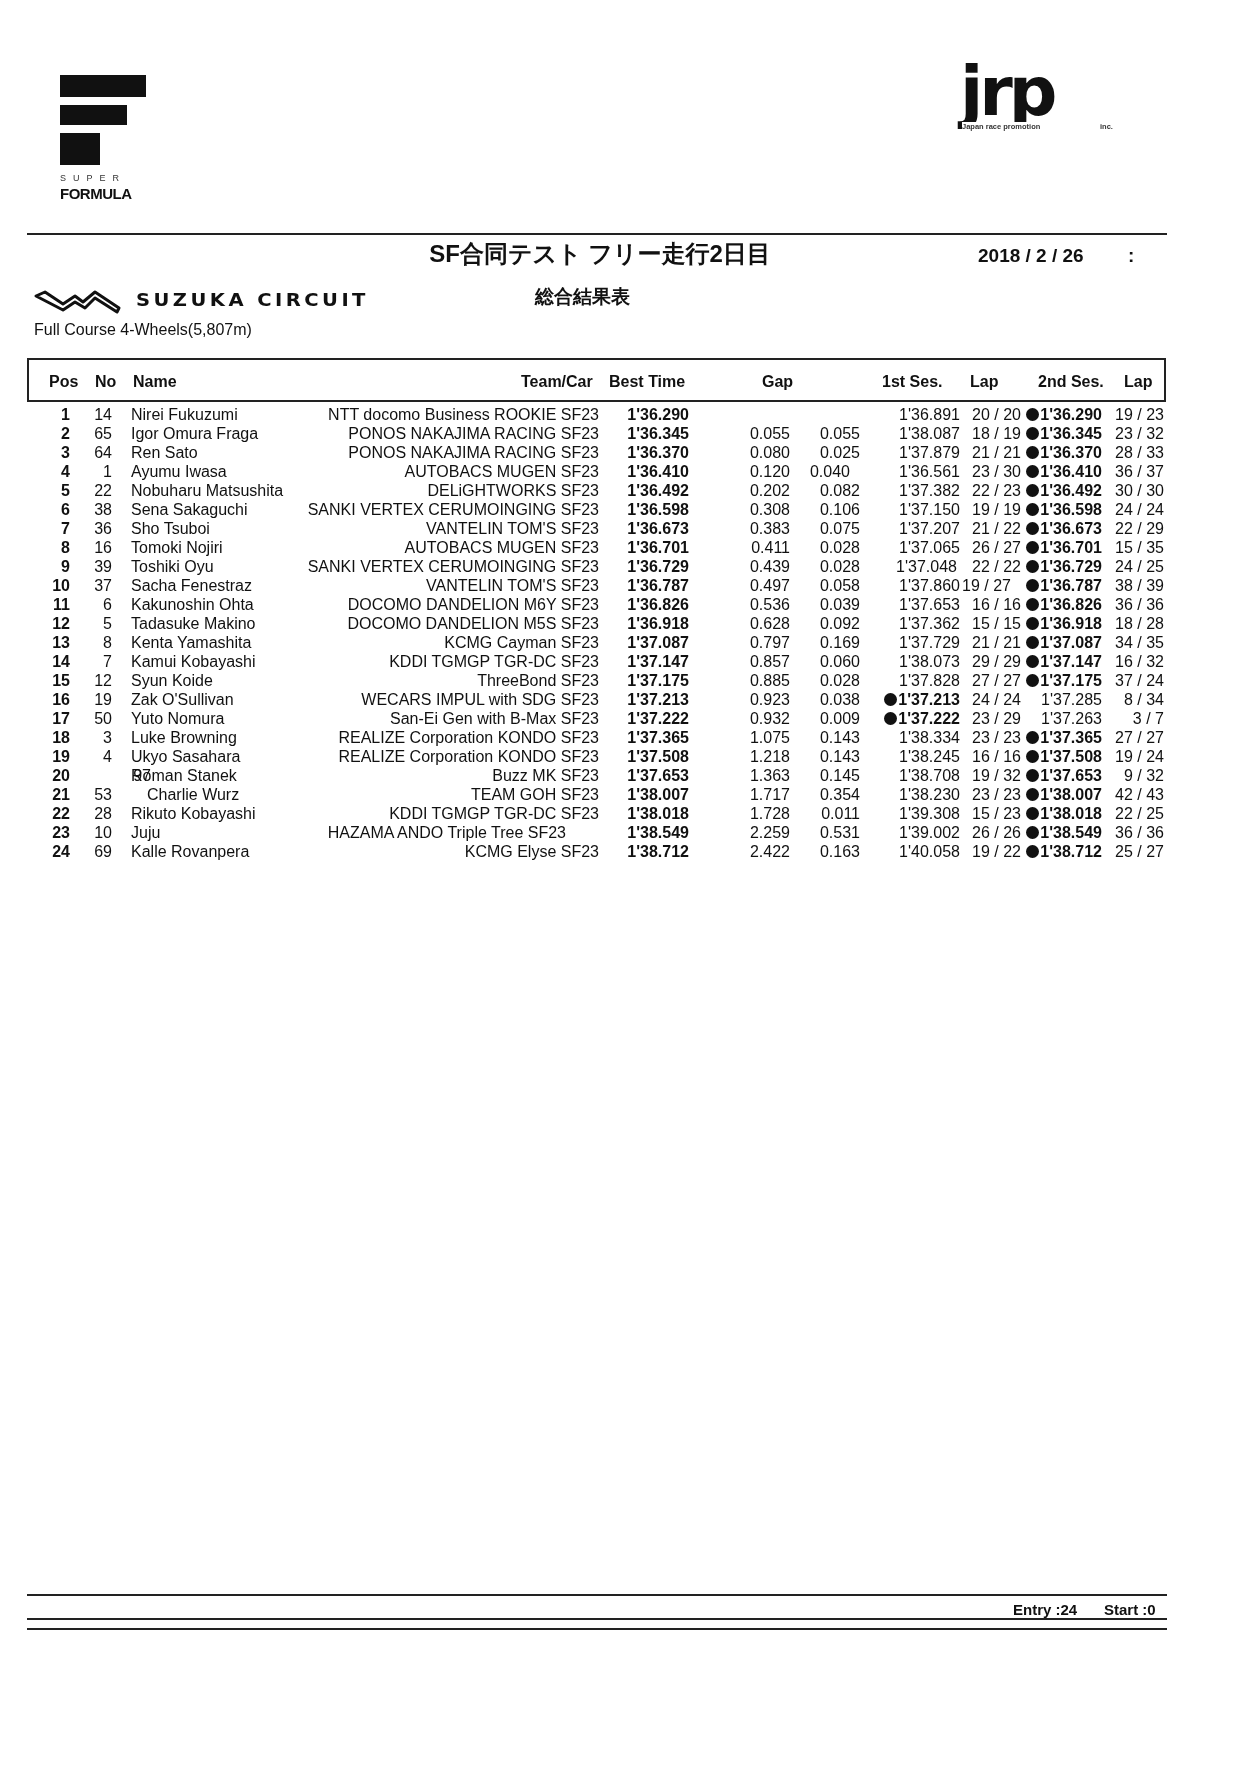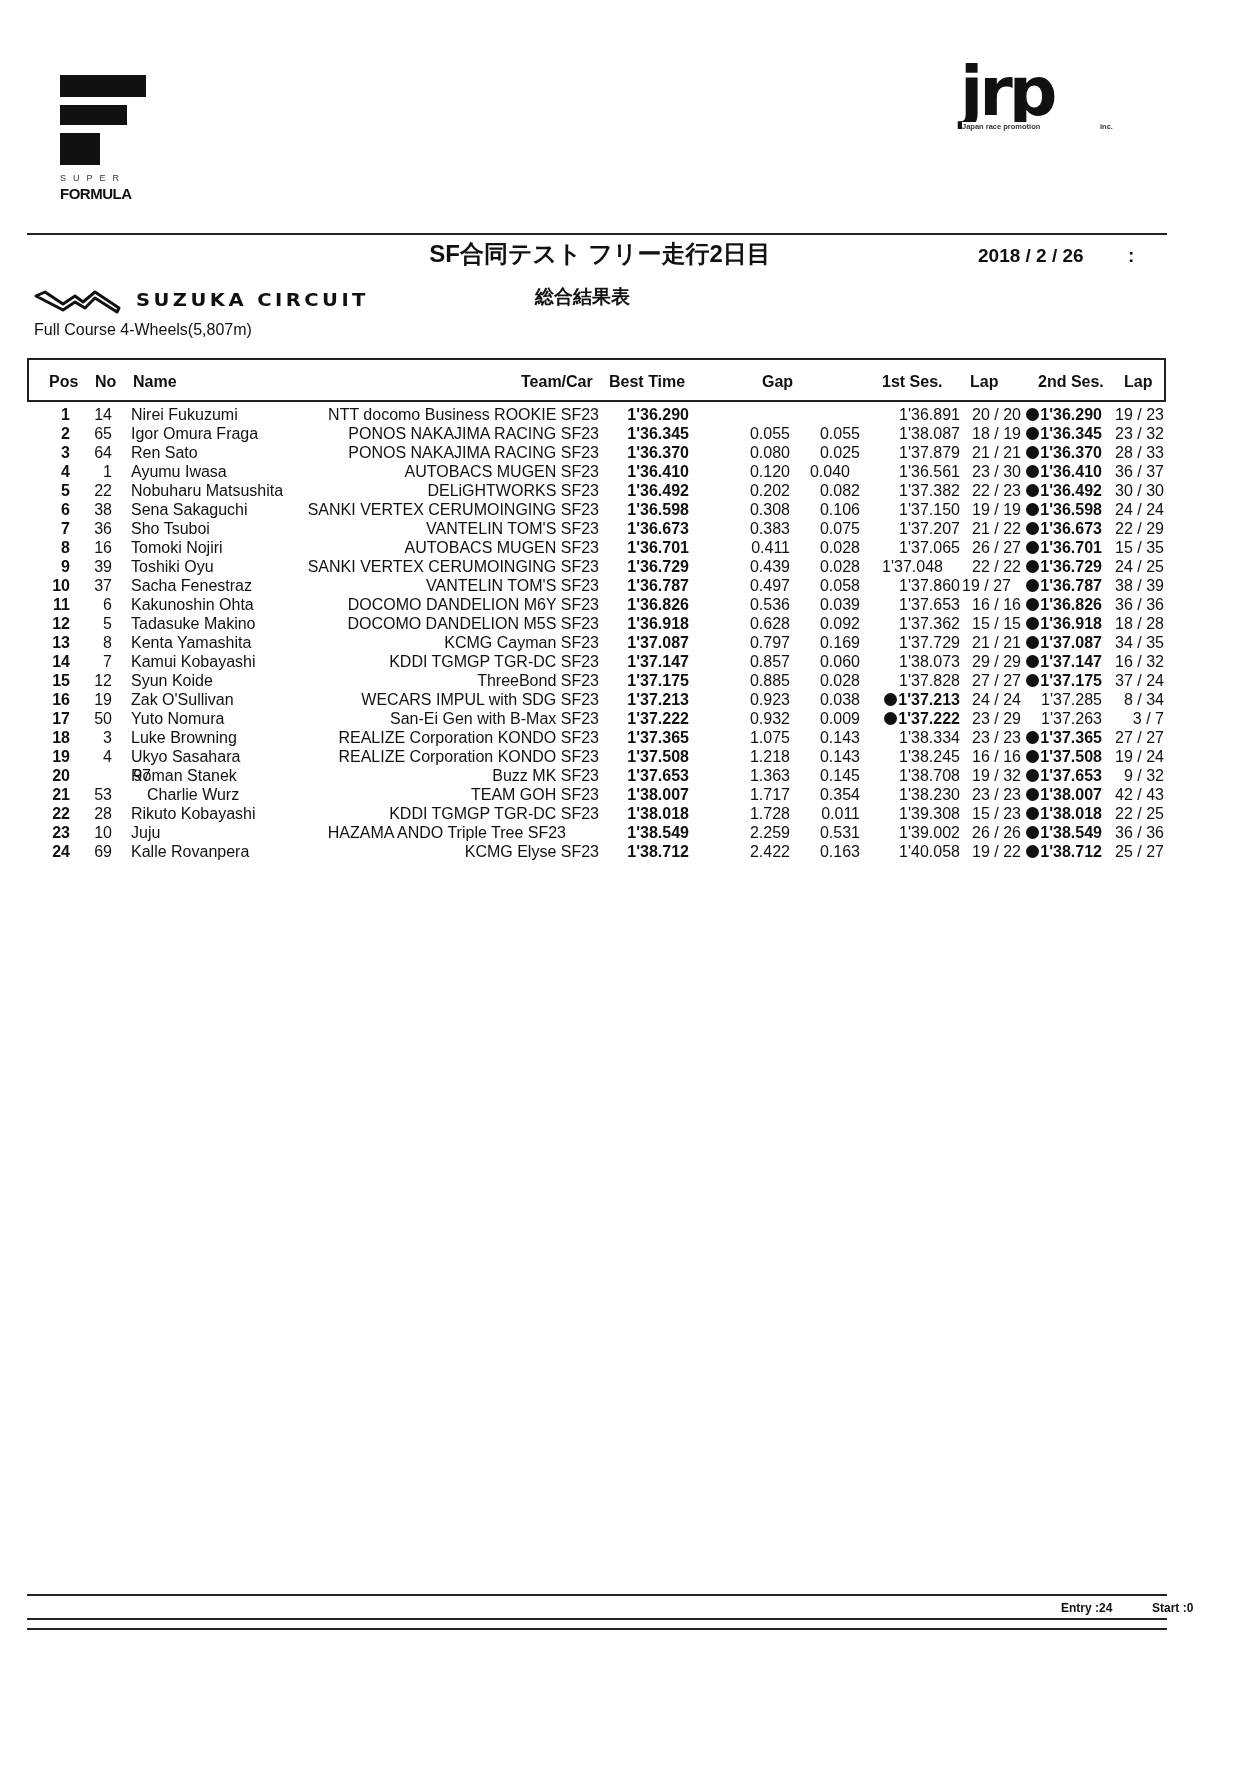--- a/index.html
+++ b/index.html
@@ -31,21 +31,21 @@
   .th { position:absolute; top:13px; font-size:16px; font-weight:bold; }
   
   .rows { left:27px; top:406px; width:1140px; }
   .row { position:relative; height:19px; font-size:16px; }
   .c { position:absolute; top:0; white-space:nowrap; }
   .r { text-align:right; }
   .b { font-weight:bold; }
   .dot { display:inline-block; width:13px; height:13px; border-radius:50%; background:#111; vertical-align:-1px; margin-right:1px; }
   
   .frule { left:27px; width:1140px; height:2px; background:#222; }
-  .footer-text { top:1601px; font-size:12px; font-weight:bold;margin-left:48px; }
+  .footer-text { top:1601px; font-size:15px; font-weight:bold; }
 </style>
 </head>
 <body>
 
 <div class="abs sf-logo">
   <div class="sf-bar sf-b1"></div>
   <div class="sf-bar sf-b2"></div>
   <div class="sf-bar sf-b3"></div>
   <div class="sf-super">SUPER</div>
   <div class="sf-formula">FORMULA</div>
@@ -191,21 +191,21 @@
     <span class="c r" style="right:3px">15 / 35</span>
   </div>
     <div class="row">
     <span class="c r b" style="right:1097px">9</span>
     <span class="c r" style="right:1055px">39</span>
     <span class="c" style="left:104px">Toshiki Oyu</span>
     <span class="c r" style="right:568px">SANKI VERTEX CERUMOINGING SF23</span>
     <span class="c r b" style="right:478px">1'36.729</span>
     <span class="c r" style="right:377px">0.439</span>
     <span class="c r" style="right:307px">0.028</span>
-    <span class="c r" style="right:224px"><span>1'37.048</span></span>
+    <span class="c r" style="right:210px"><span>1'37.048</span></span>
     <span class="c r" style="right:146px">22 / 22</span>
     <span class="c r b" style="right:65px"><span class="dot"></span><span>1'36.729</span></span>
     <span class="c r" style="right:3px">24 / 25</span>
   </div>
     <div class="row">
     <span class="c r b" style="right:1097px">10</span>
     <span class="c r" style="right:1055px">37</span>
     <span class="c" style="left:104px">Sacha Fenestraz</span>
     <span class="c r" style="right:568px">VANTELIN TOM'S SF23</span>
     <span class="c r b" style="right:478px">1'36.787</span>

